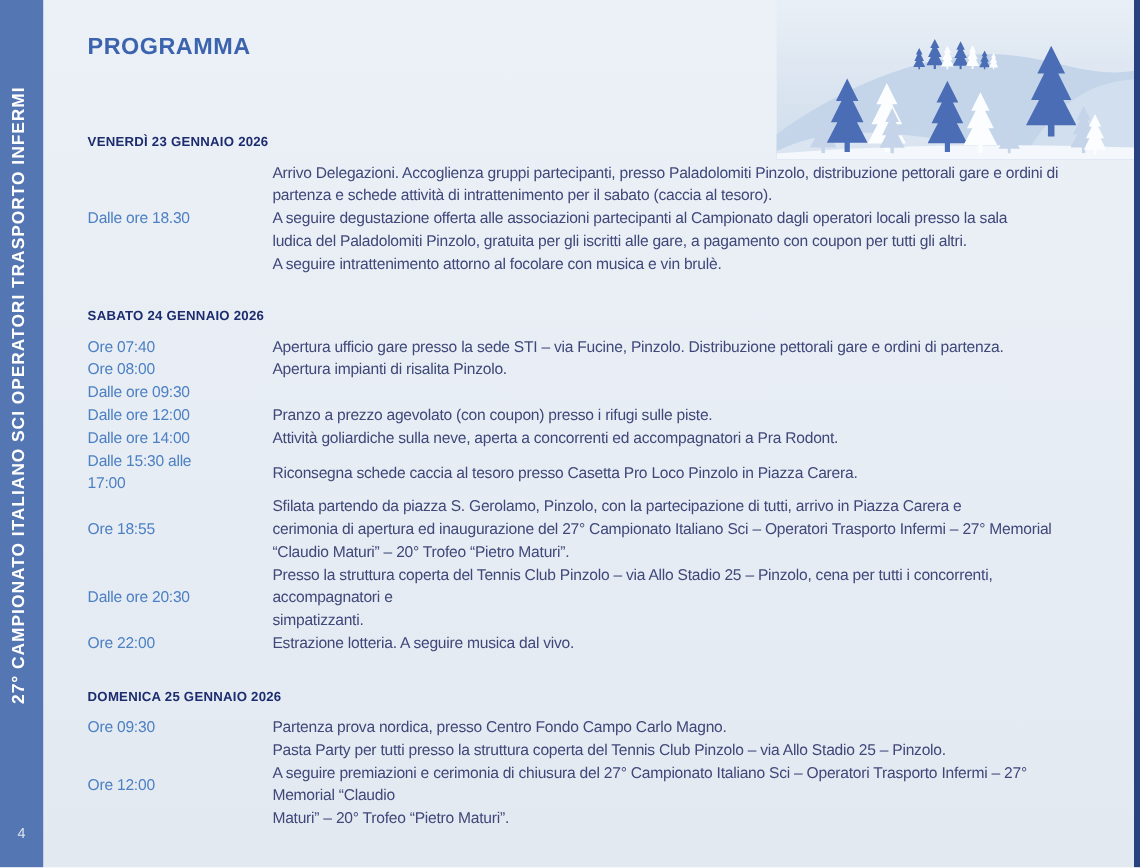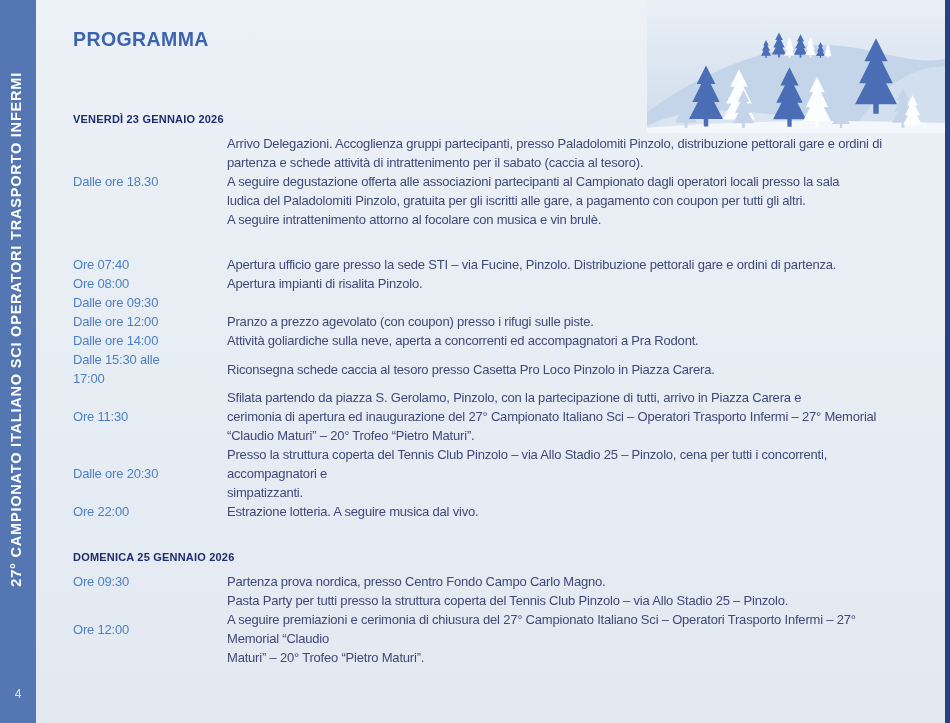--- a/index.html
+++ b/index.html
@@ -118,20 +118,21 @@
         <div class="time">Dalle ore 18.30</div>
         <div class="desc">Arrivo Delegazioni. Accoglienza gruppi partecipanti, presso Paladolomiti Pinzolo, distribuzione pettorali gare e ordini di
 partenza e schede attività di intrattenimento per il sabato (caccia al tesoro).
 A seguire degustazione offerta alle associazioni partecipanti al Campionato dagli operatori locali presso la sala
 ludica del Paladolomiti Pinzolo, gratuita per gli iscritti alle gare, a pagamento con coupon per tutti gli altri.
 A seguire intrattenimento attorno al focolare con musica e vin brulè.</div>
       </div>
     </section>
 
     <section class="day day-2">
+      <h2>SABATO 24 GENNAIO 2026</h2>
       <div class="row">
         <div class="time">Ore 07:40</div>
         <div class="desc">Apertura ufficio gare presso la sede STI – via Fucine, Pinzolo. Distribuzione pettorali gare e ordini di partenza.</div>
       </div>
       <div class="row">
         <div class="time">Ore 08:00</div>
         <div class="desc">Apertura impianti di risalita Pinzolo.</div>
       </div>
       <div class="row">
         <div class="time">Dalle ore 09:30</div>
@@ -142,21 +143,21 @@
       </div>
       <div class="row">
         <div class="time">Dalle ore 14:00</div>
         <div class="desc">Attività goliardiche sulla neve, aperta a concorrenti ed accompagnatori a Pra Rodont.</div>
       </div>
       <div class="row">
         <div class="time">Dalle 15:30 alle 17:00</div>
         <div class="desc">Riconsegna schede caccia al tesoro presso Casetta Pro Loco Pinzolo in Piazza Carera.</div>
       </div>
       <div class="row">
-        <div class="time">Ore 11:30</div>
+        <div class="time">Ore 18:55</div>
         <div class="desc">Sfilata partendo da piazza S. Gerolamo, Pinzolo, con la partecipazione di tutti, arrivo in Piazza Carera e
 cerimonia di apertura ed inaugurazione del 27° Campionato Italiano Sci – Operatori Trasporto Infermi – 27° Memorial
 “Claudio Maturi” – 20° Trofeo “Pietro Maturi”.</div>
       </div>
       <div class="row">
         <div class="time">Dalle ore 20:30</div>
         <div class="desc">Presso la struttura coperta del Tennis Club Pinzolo – via Allo Stadio 25 – Pinzolo, cena per tutti i concorrenti, accompagnatori e
 simpatizzanti.</div>
       </div>
       <div class="row">

